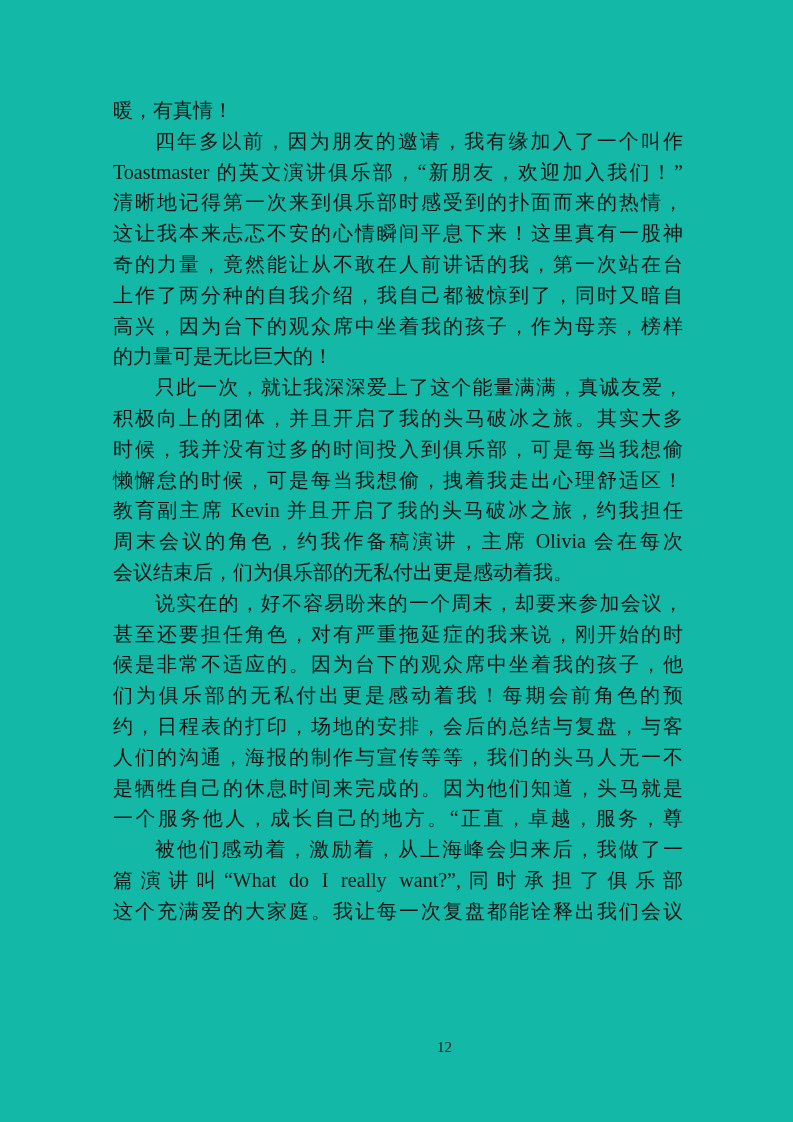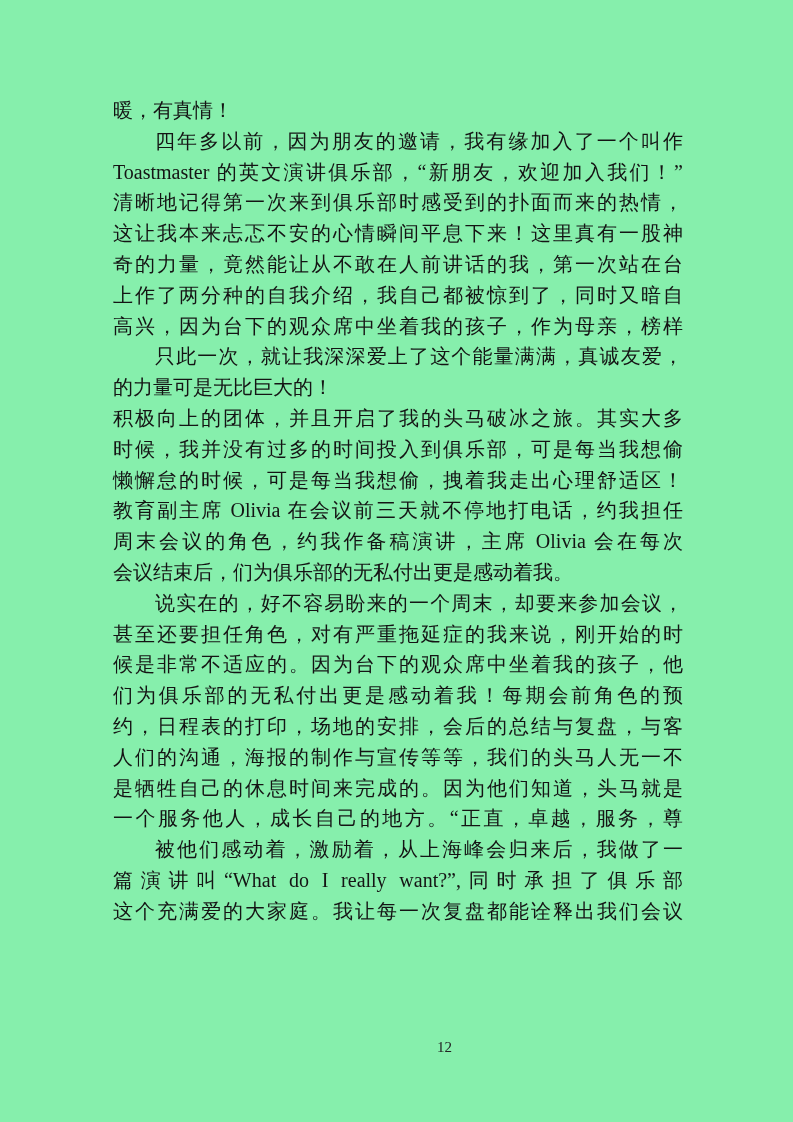--- a/index.html
+++ b/index.html
@@ -10,21 +10,21 @@
   body {
     width: 793px;
     height: 1122px;
     font-family: "Liberation Serif", serif;
     color: #141414;
   }
   .page {
     position: relative;
     width: 793px;
     height: 1122px;
-    background: #86efac;
+    background: #14b8a6;
     overflow: hidden;
   }
   .text-block {
     position: absolute;
     left: 113px;
     top: 95px;
     width: 570px;
     font-size: 20px;
     line-height: 30.8px;
   }
@@ -57,26 +57,26 @@
 <div class="page">
   <div class="text-block" id="text-block">
       <div class="line para-end">暖，有真情！</div>
       <div class="line first">四年多以前，因为朋友的邀请，我有缘加入了一个叫作</div>
       <div class="line">Toastmaster 的英文演讲俱乐部，“新朋友，欢迎加入我们！”</div>
       <div class="line">清晰地记得第一次来到俱乐部时感受到的扑面而来的热情，</div>
       <div class="line">这让我本来忐忑不安的心情瞬间平息下来！这里真有一股神</div>
       <div class="line">奇的力量，竟然能让从不敢在人前讲话的我，第一次站在台</div>
       <div class="line">上作了两分种的自我介绍，我自己都被惊到了，同时又暗自</div>
       <div class="line">高兴，因为台下的观众席中坐着我的孩子，作为母亲，榜样</div>
+      <div class="line para-end">的力量可是无比巨大的！</div>
       <div class="line first">只此一次，就让我深深爱上了这个能量满满，真诚友爱，</div>
-      <div class="line para-end">的力量可是无比巨大的！</div>
       <div class="line">积极向上的团体，并且开启了我的头马破冰之旅。其实大多</div>
       <div class="line">时候，我并没有过多的时间投入到俱乐部，可是每当我想偷</div>
       <div class="line">懒懈怠的时候，可是每当我想偷，拽着我走出心理舒适区！</div>
-      <div class="line">教育副主席 Olivia 在会议前三天就不停地打电话，约我担任</div>
+      <div class="line">教育副主席 Kevin 并且开启了我的头马破冰之旅，约我担任</div>
       <div class="line">周末会议的角色，约我作备稿演讲，主席 Olivia 会在每次</div>
       <div class="line para-end">会议结束后，们为俱乐部的无私付出更是感动着我。</div>
       <div class="line first">说实在的，好不容易盼来的一个周末，却要来参加会议，</div>
       <div class="line">甚至还要担任角色，对有严重拖延症的我来说，刚开始的时</div>
       <div class="line">候是非常不适应的。因为台下的观众席中坐着我的孩子，他</div>
       <div class="line">们为俱乐部的无私付出更是感动着我！每期会前角色的预</div>
       <div class="line">约，日程表的打印，场地的安排，会后的总结与复盘，与客</div>
       <div class="line">人们的沟通，海报的制作与宣传等等，我们的头马人无一不</div>
       <div class="line">是牺牲自己的休息时间来完成的。因为他们知道，头马就是</div>
       <div class="line">一个服务他人，成长自己的地方。“正直，卓越，服务，尊</div>

